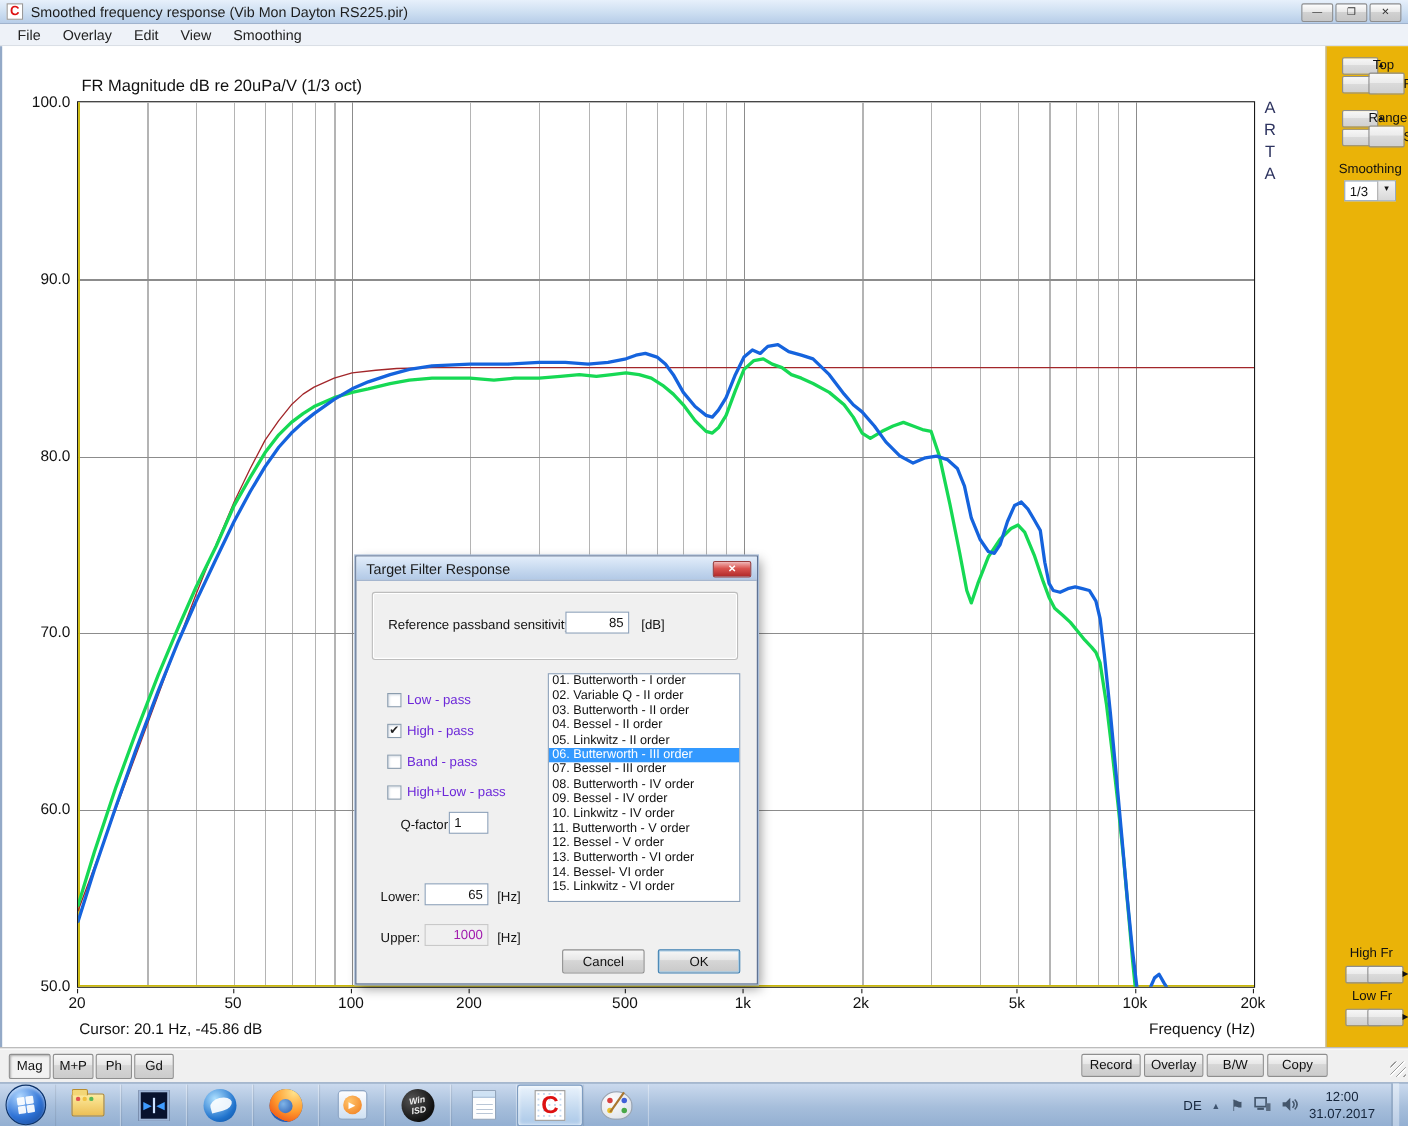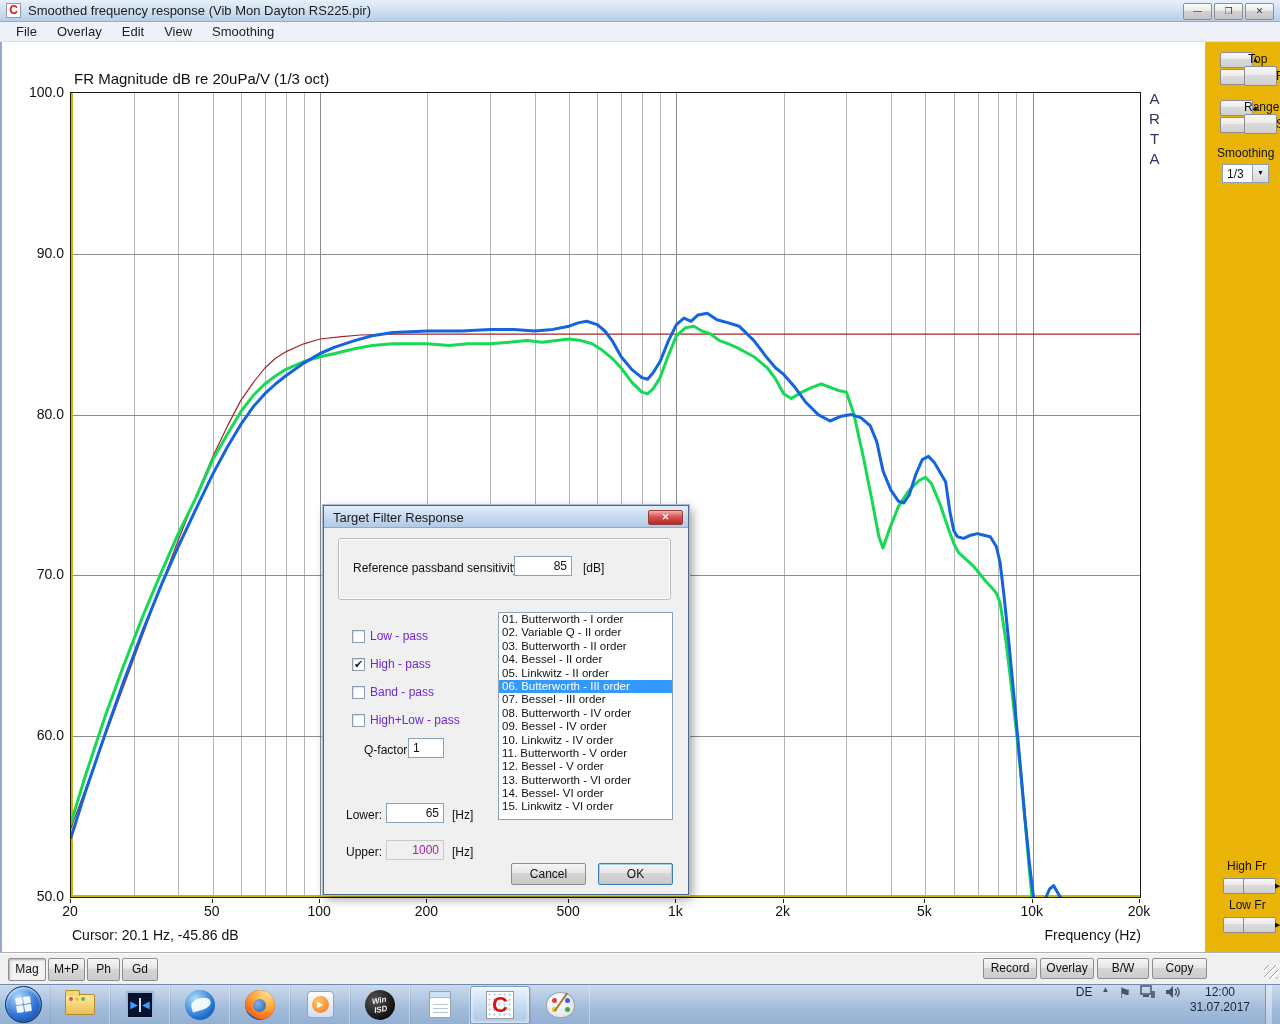--- a/index.html
+++ b/index.html
@@ -93,21 +93,21 @@
     background:linear-gradient(#cbdaee,#a6bedb 55%,#93afd2); border-top:1px solid #6f8cb0; display:flex; align-items:center; }
   .start-orb { position:relative; width:37px; height:37px; margin:0 8px 0 5px; border-radius:50%;
     background:radial-gradient(circle at 35% 28%, #aed6ff, #2f73d6 55%, #113f8c); border:1px solid #0c3166;
     box-shadow:inset 0 2px 3px rgba(255,255,255,.6); }
   .orb-flag { position:absolute; left:10px; top:10px; width:15px; height:15px; transform:rotate(-8deg);
     display:grid; grid-template-columns:7px 7px; grid-template-rows:7px 7px; gap:1px; }
   .orb-flag div { background:rgba(255,255,255,.92); border-radius:1px; }
   .task-slot { width:60px; height:38px; display:flex; align-items:center; justify-content:center;
     border-right:1px solid rgba(255,255,255,.35); border-left:1px solid rgba(0,0,0,.08); }
   .task-slot.active { background:linear-gradient(#eaf3fc,#c2d8ef 60%,#aac8e8); border:1px solid #7e9cc0; border-radius:3px; box-shadow:inset 0 0 4px #fff; }
-  .tray { position:absolute; right:8px; top:0; height:40px; display:flex; gap:9px; }
+  .tray { position:absolute; right:8px; top:0; height:40px; display:flex; align-items:center; gap:9px; }
   .tray-label { font-size:12px; color:#16263c; }
   .tray-chevron { font-size:8px; color:#3e5470; }
   .tray-glyph { font-size:14px; color:#44566c; }
   .clock { text-align:center; font-size:12px; color:#16263c; line-height:15px; }
   .show-desktop { width:7px; height:40px; margin-left:6px; background:linear-gradient(#dfe9f5,#b9cce4); border-left:1px solid #7f97b5; }
 
   
   .ico-folder { position:relative; width:30px; height:21px; background:linear-gradient(#fdeb9e,#ecbf55); border:1px solid #b78c2e; border-radius:2px; }
   .ico-folder:before { content:""; position:absolute; left:-1px; top:-5px; width:13px; height:5px; background:#f3d676; border:1px solid #b78c2e; border-bottom:none; border-radius:2px 2px 0 0; }
   .ico-folder .dots { position:absolute; left:3px; top:2px; display:flex; gap:2px; }

